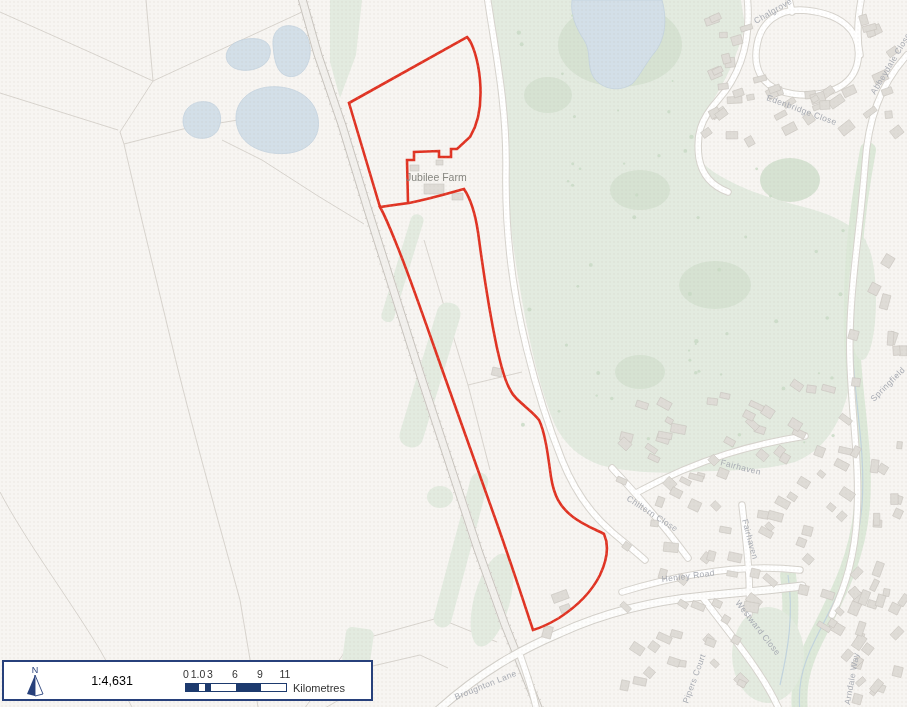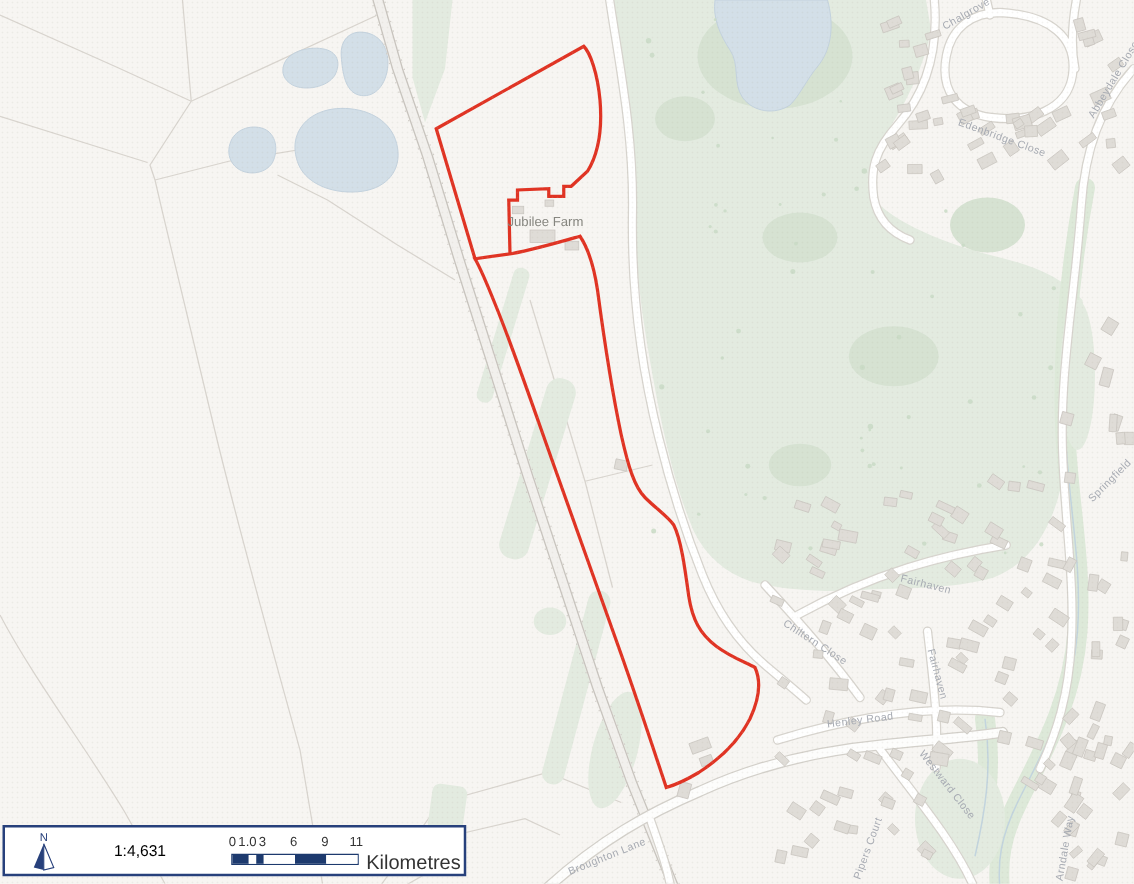--- a/index.html
+++ b/index.html
@@ -40,21 +40,21 @@
     background:#ffffff;border:2px solid #27407b;box-sizing:border-box;
   }
   #northarrow{position:absolute;left:18px;top:2px;width:26px;height:34px;}
   #ratio{position:absolute;left:58px;top:12px;width:100px;text-align:center;
     font-size:12.5px;color:#000000;}
   #bararea{position:absolute;left:181px;top:3px;width:170px;height:34px;}
   .tick{position:absolute;top:3px;font-size:10.5px;color:#333333;transform:translateX(-50%);}
   #bar{position:absolute;left:0;top:18px;width:100px;height:7px;
     border:1px solid #1d3a6e;box-sizing:content-box;display:flex;}
   .seg{height:100%;}
-  #kilometres{position:absolute;left:108px;top:17px;font-size:16px;color:#333333;white-space:nowrap;}
+  #kilometres{position:absolute;left:108px;top:17px;font-size:11px;color:#333333;white-space:nowrap;}
 </style>
 </head>
 <body>
 
 <svg id="map" viewBox="0 0 907 707" width="907" height="707">
 
   <g>
     <path class="fieldline" d="M0,12 L94,54 L153,81"></path>
     <path class="fieldline" d="M146,0 L153,81"></path>
     <path class="fieldline" d="M153,81 L302,12"></path>

